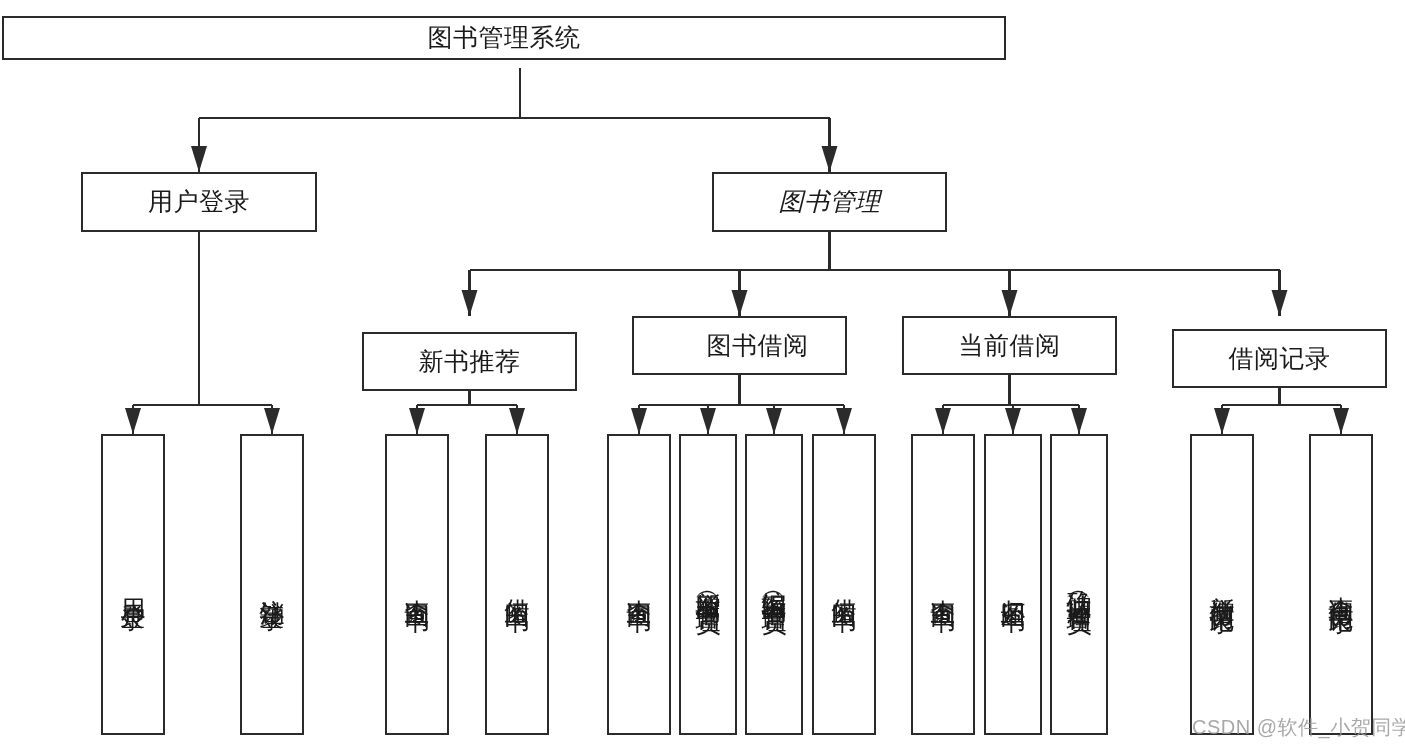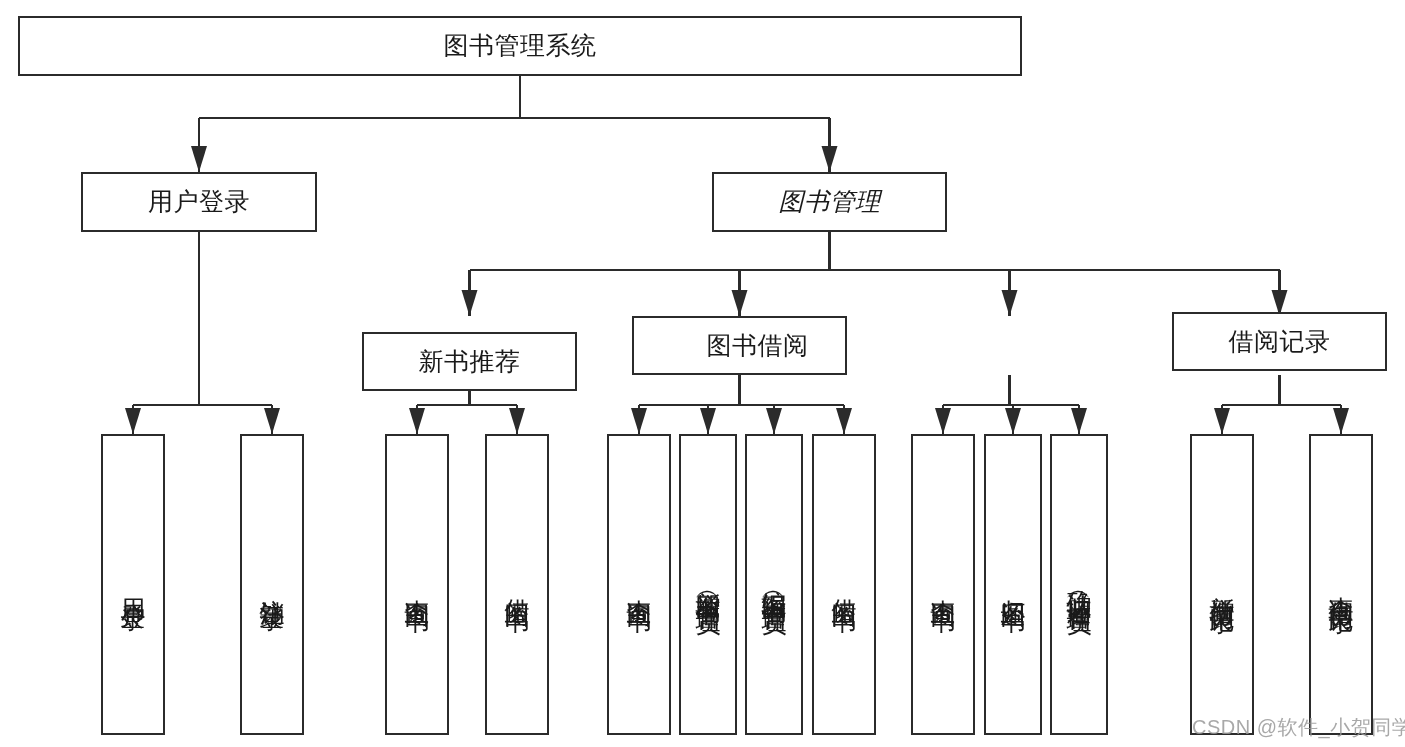--- a/index.html
+++ b/index.html
@@ -125,38 +125,41 @@
       <line x1="1079" y1="405" x2="1079" y2="434" stroke="#2b2b2b" stroke-width="2.5" shape-rendering="crispEdges"></line>
       <polygon points="1071,408 1087,408 1079,434" fill="#2b2b2b"></polygon>
       <line x1="1279.5" y1="375" x2="1279.5" y2="405" stroke="#2b2b2b" stroke-width="2.5" shape-rendering="crispEdges"></line>
       <line x1="1222" y1="405" x2="1341" y2="405" stroke="#2b2b2b" stroke-width="2.5" shape-rendering="crispEdges"></line>
       <line x1="1222" y1="405" x2="1222" y2="434" stroke="#2b2b2b" stroke-width="2.5" shape-rendering="crispEdges"></line>
       <polygon points="1214,408 1230,408 1222,434" fill="#2b2b2b"></polygon>
       <line x1="1341" y1="405" x2="1341" y2="434" stroke="#2b2b2b" stroke-width="2.5" shape-rendering="crispEdges"></line>
       <polygon points="1333,408 1349,408 1341,434" fill="#2b2b2b"></polygon>
     </svg>
 
-  <div class="node root horiz" style="left:18px; top:16px; width:1004px; height:60px;">
+  <div class="node root horiz" style="left:2px; top:16px; width:1004px; height:44px;">
     <span class="label">图书管理系统</span>
   </div>
 
   <div class="node horiz" style="left:81px; top:172px; width:236px; height:60px;">
     <span class="label">用户登录</span>
   </div>
   <div class="node horiz" style="left:712px; top:172px; width:235px; height:60px;font-style:italic;">
     <span class="label">图书管理</span>
   </div>
 
   <div class="node horiz" style="left:362px; top:332px; width:215px; height:59px;">
     <span class="label">新书推荐</span>
   </div>
   <div class="node horiz" style="left:632px; top:316px; width:215px; height:59px;padding-left:36px;">
     <span class="label">图书借阅</span>
   </div>
-  <div class="node horiz" style="left:1172px; top:312px; width:215px; height:59px;">
+  <div class="node horiz" style="left:902px; top:316px; width:215px; height:59px;">
+    <span class="label">当前借阅</span>
+  </div>
+  <div class="node horiz" style="left:1172px; top:329px; width:215px; height:59px;">
     <span class="label">借阅记录</span>
   </div>
 
   <div class="node vert" style="left:101px; top:434px; width:64px; height:301px;">
     <span class="label">用户登录</span>
   </div>
   <div class="node vert" style="left:240px; top:434px; width:64px; height:301px;">
     <span class="label">注销登录</span>
   </div>
 

